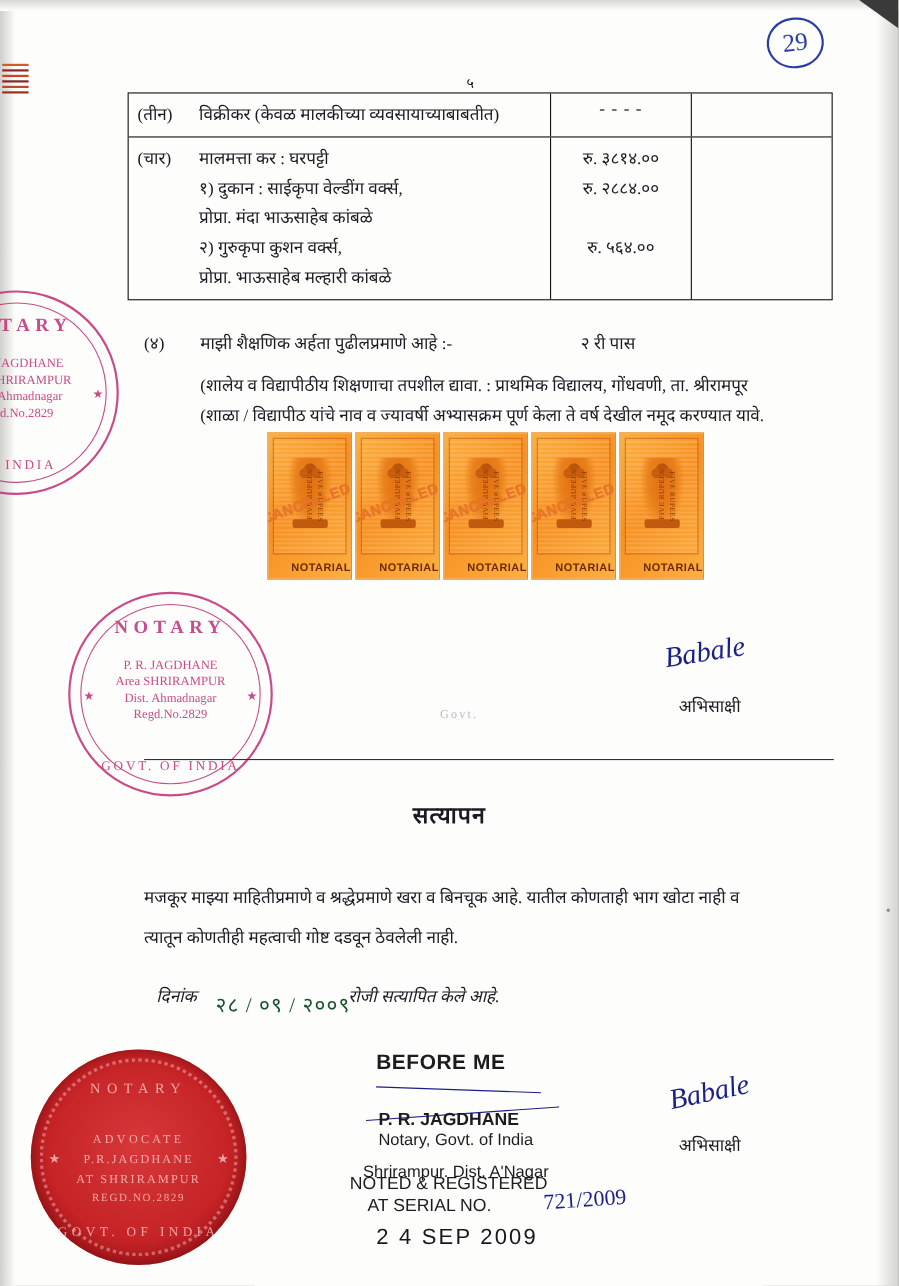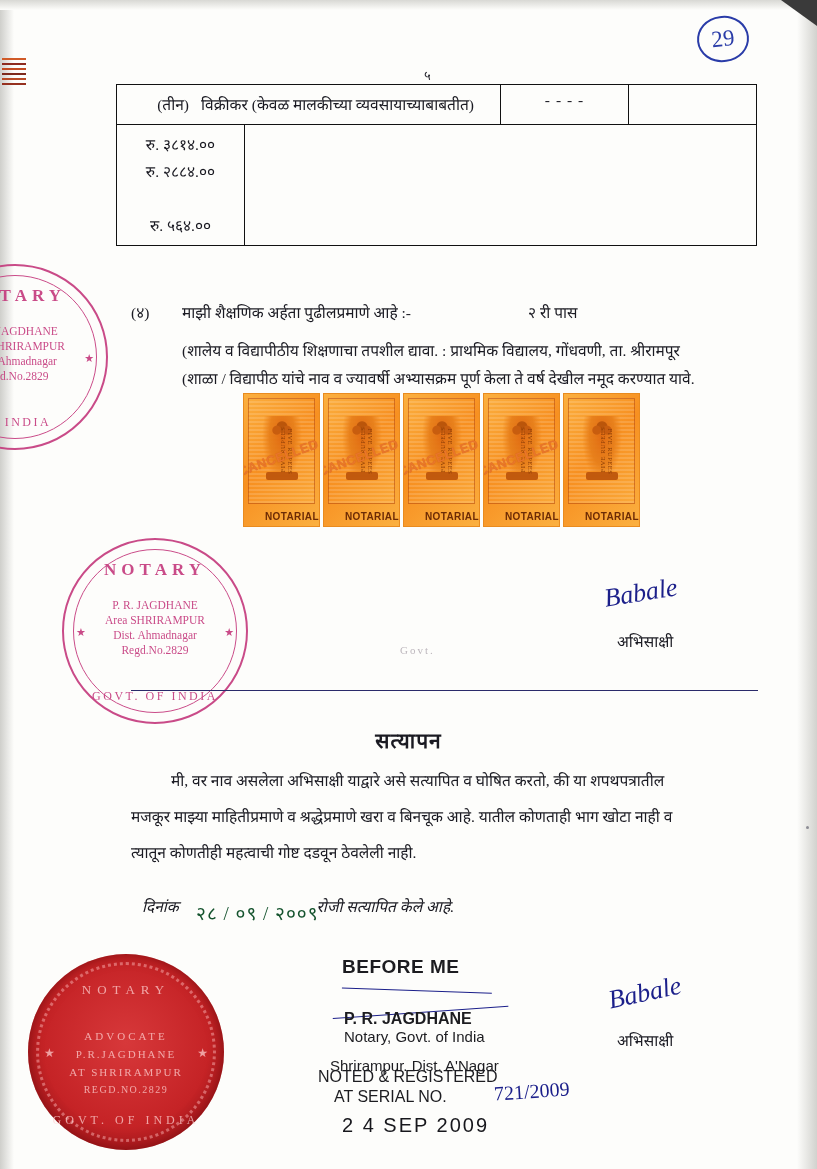--- a/index.html
+++ b/index.html
@@ -70,21 +70,21 @@
   }
   .tbl .row {
     display: flex;
     border-bottom: 1.6px solid #111;
   }
   .tbl .row.last { border-bottom: none; }
   .tbl .c1 { width: 384px; box-sizing: border-box; border-right: 1.6px solid #111; padding: 6px 6px 6px 8px; }
   .tbl .c2 { width: 128px; box-sizing: border-box; border-right: 1.6px solid #111; padding: 6px 8px; text-align: center; }
   .tbl .c3 { flex: 1; }
   .tbl .rowlabel { display:inline-block; width: 56px; }
-  .line { font-size: 15.5px; line-height: 27px; white-space: nowrap; text-align: center; }
+  .line { font-size: 15.5px; line-height: 27px; white-space: nowrap; }
   .line.ind { padding-left: 56px; }
   .dashes { letter-spacing: 1px; font-size: 15.5px; }
   .amt { font-size: 15.5px; line-height: 27px; }
 
   .small-num-top {
     position: absolute; left: 424px; top: 66px; font-size: 13px;
   }
 
   
   .para {
@@ -325,20 +325,29 @@
           <span class="rowlabel">(तीन)</span><span>विक्रीकर (केवळ मालकीच्या व्यवसायाच्याबाबतीत)</span>
         </div>
       </div>
       <div class="c2">
         <div class="dashes">- - - -</div>
       </div>
       <div class="c3"></div>
     </div>
 
     <div class="row last">
+      <div class="c1">
+        <div class="line">
+          <span class="rowlabel">(चार)</span><span>मालमत्ता कर : घरपट्टी</span>
+        </div>
+        <div class="line ind">१) दुकान : साईकृपा वेल्डींग वर्क्स,</div>
+        <div class="line ind">प्रोप्रा. मंदा भाऊसाहेब कांबळे</div>
+        <div class="line ind">२) गुरुकृपा कुशन वर्क्स,</div>
+        <div class="line ind">प्रोप्रा. भाऊसाहेब मल्हारी कांबळे</div>
+      </div>
       <div class="c2">
         <div class="amt">रु. ३८१४.००</div>
         <div class="amt">रु. २८८४.००</div>
         <div class="amt">&nbsp;</div>
         <div class="amt">रु. ५६४.००</div>
       </div>
       <div class="c3"></div>
     </div>
   </div>
 
@@ -417,21 +426,20 @@
   </div>
 
   <div class="smudge">Govt.</div>
 
   <div class="sig sig1">Babale</div>
   <div class="witness1">अभिसाक्षी</div>
 
   <hr class="divider">
 
   <div class="satyapan">सत्यापन</div>
-  <div class="para p1">मी, वर नाव असलेला अभिसाक्षी याद्वारे असे सत्यापित व घोषित करतो, की या शपथपत्रातील</div>
   <div class="para p3">त्यातून कोणतीही महत्वाची गोष्ट दडवून ठेवलेली नाही.</div>
   <div class="para p2">मजकूर माझ्या माहितीप्रमाणे व श्रद्धेप्रमाणे खरा व बिनचूक आहे.  यातील कोणताही भाग खोटा नाही व</div>
 
   <div class="para p4">
     <span>दिनांक</span>
     <span style="display:inline-block;width:130px"></span>
     <span>रोजी सत्यापित केले आहे.</span>
   </div>
   <div class="hand date-hand">२८ / ०९ / २००९</div>
 

